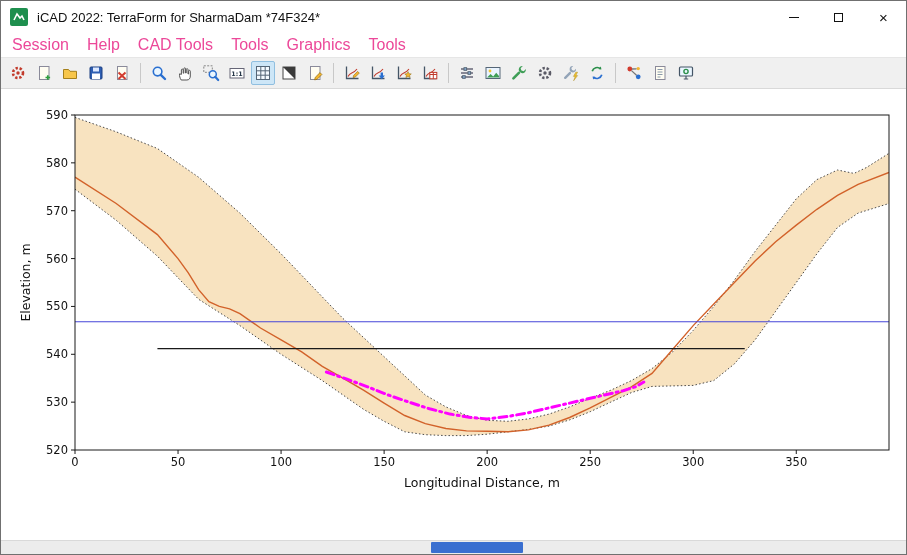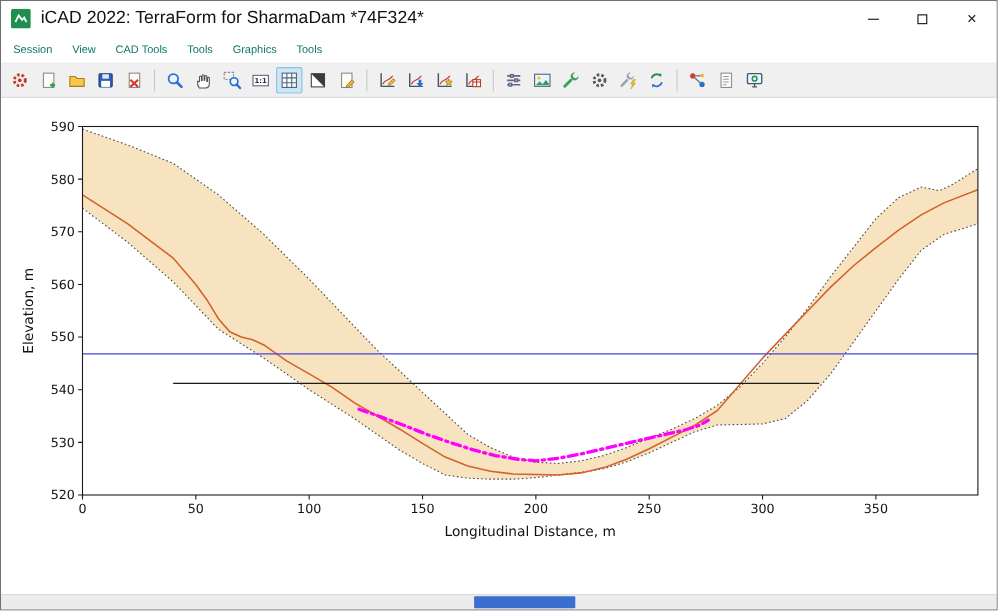--- a/index.html
+++ b/index.html
@@ -1,27 +1,27 @@
 <!DOCTYPE html>
 <html><head>
 <meta charset="utf-8">
 <style>
   *{box-sizing:border-box;margin:0;padding:0}
   body{width:907px;height:555px;font-family:"Liberation Sans",sans-serif;background:#d7d7d7}
   .window{position:relative;width:907px;height:555px;border:1px solid #707070;background:#f0f0f0;overflow:hidden}
   .titlebar{height:32px;background:#ffffff;display:flex;align-items:center;padding-left:9px}
   .app-icon{width:18px;height:18px;margin-right:9px;flex:0 0 auto}
-  .title{font-size:16px;color:#111;flex:1 1 auto;white-space:nowrap;overflow:hidden}
+  .title{font-size:13px;color:#111;flex:1 1 auto;white-space:nowrap;overflow:hidden}
   .win-controls{display:flex;height:100%}
   .win-btn{width:45px;height:100%;display:flex;align-items:center;justify-content:center;color:#111;cursor:default}
   .glyph-min{width:10px;height:1px;background:#111}
   .glyph-max{width:9px;height:9px;border:1px solid #111}
   .glyph-close{font-size:15px;line-height:1}
   .menubar{height:25px;background:#ffffff;display:flex;align-items:stretch;border-bottom:1px solid #e6e6e6;padding-left:2px}
-  .menu-item{display:flex;align-items:center;padding:0 9px;font-size:10px;color:#0f766e;cursor:default}
+  .menu-item{display:flex;align-items:center;padding:0 9px;font-size:16px;color:#ec4899;cursor:default}
   .toolbar{height:31px;background:#f0f0f0;border-bottom:1px solid #d9d9d9;display:flex;align-items:center;padding:0 4px}
   .tb-btn{width:24px;height:24px;display:inline-flex;align-items:center;justify-content:center;border:1px solid transparent;border-radius:2px;margin:0 1px}
   .tb-btn.active{background:#cde6f7;border-color:#90bfe0}
   .tb-btn text{font-family:"DejaVu Sans",sans-serif}
   .tb-sep{width:1px;height:20px;background:#c8c8c8;margin:0 5px}
   .canvas{position:relative;height:451px;background:#ffffff}
   #chart{display:block;width:905px;height:451px}
   #chart text{font-family:"DejaVu Sans","Liberation Sans",sans-serif}
   .statusbar{position:relative;height:14px;background:#ececec;border-top:1px solid #d9d9d9}
   .status-highlight{position:absolute;left:430px;top:1px;width:92px;height:11px;background:#3a6fd0;border-radius:1px}
@@ -47,21 +47,21 @@
           <span class="glyph-max"></span>
         </div>
       <div class="win-btn">
           <span class="glyph-close">×</span>
         </div>
     </div>
   </div>
 
   <div class="menubar" id="menubar">
       <span class="menu-item">Session</span>
-      <span class="menu-item">View</span>
+      <span class="menu-item">Help</span>
       <span class="menu-item">CAD Tools</span>
       <span class="menu-item">Tools</span>
       <span class="menu-item">Graphics</span>
       <span class="menu-item">Tools</span>
     </div>
 
   <div class="toolbar" id="toolbar">
       <span class="tb-btn">
         <svg viewBox="0 0 18 18" width="18" height="18">
           <circle cx="9" cy="9" r="5" fill="none" stroke="#c23a2b" stroke-width="2.6" stroke-dasharray="2.3 1.8"></circle>

